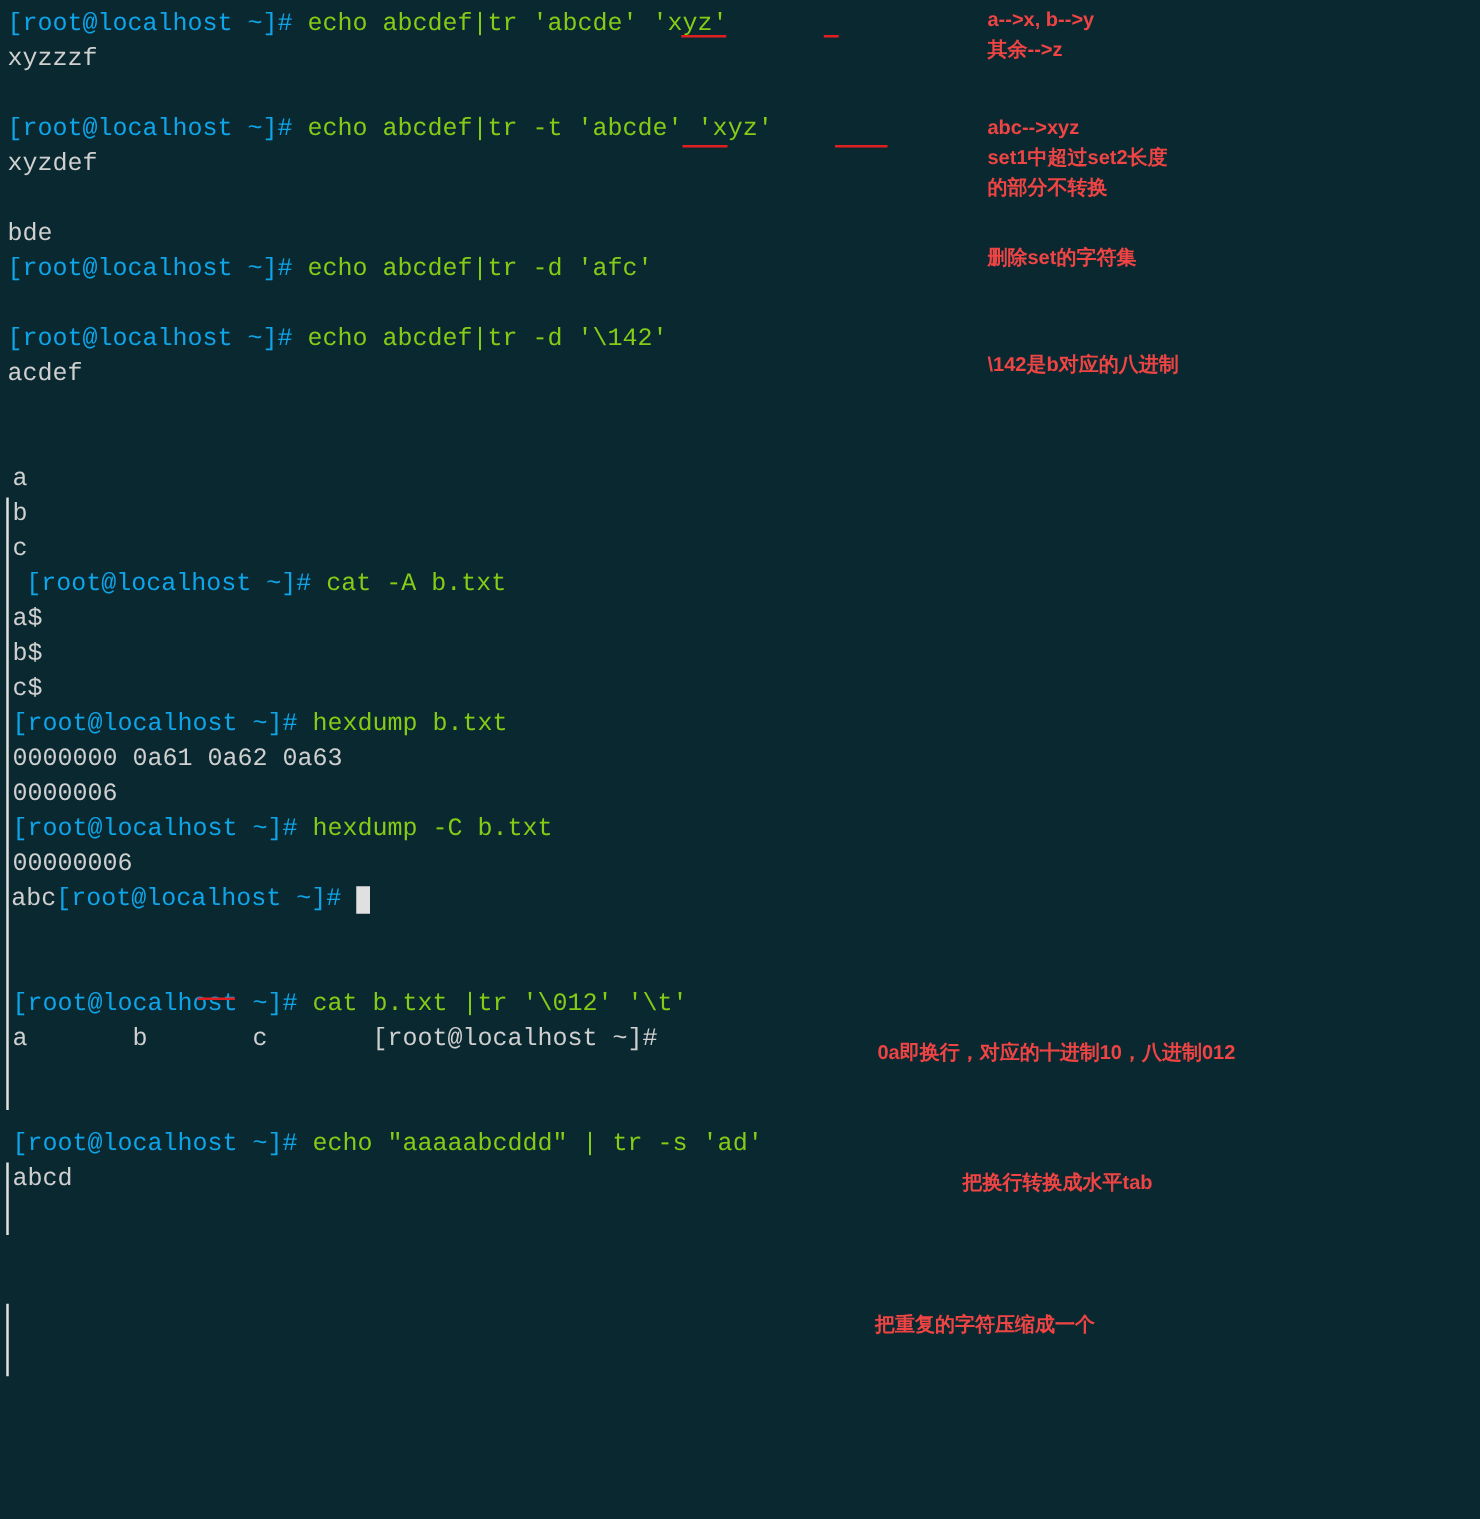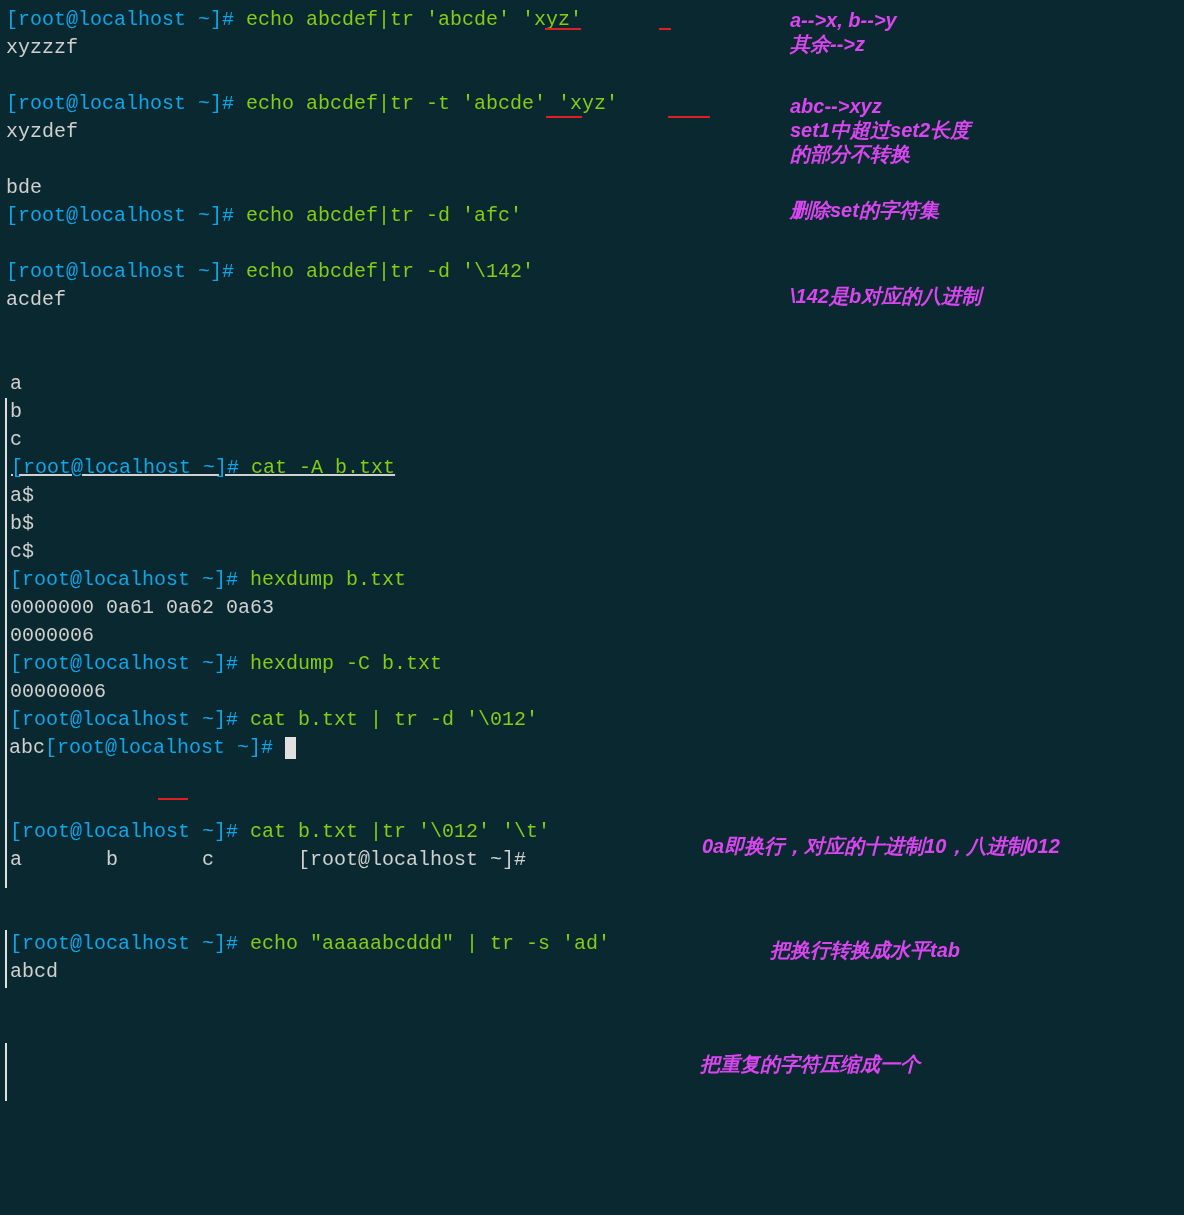--- a/index.html
+++ b/index.html
@@ -20,26 +20,25 @@
   }
   .line {
     white-space: pre;
     position: relative;
   }
   .prompt { color: #0ea5e9; }
   .cmd { color: #84cc16; margin-top: 12px; }
   .out { color: #d0d0d0; }
   .annotate {
     position: absolute;
-    color: #d946ef;
+    color: #ef4444;
     font-family: "Microsoft YaHei", "SimSun", sans-serif;
-    font-size: 20px;
+    font-size: 16px;
     font-weight: bold;
     white-space: nowrap;
-    font-style: italic;
   }
   .underline-red {
     position: absolute;
     height: 2px;
     background: #e02020;
   }
   .cursor-block {
     display: inline-block;
     width: 11px;
     height: 22px;
@@ -70,30 +69,29 @@
   <div class="line blank"></div>
   <div class="line"><span class="prompt">[root@localhost ~]# </span><span class="cmd">echo abcdef|tr -d '\142'</span></div>
   <div class="line out">acdef</div>
   <div class="line blank"></div>
   <div class="line blank"></div>
 
   <div class="section-bar" style="top:398px; height:490px;"></div>
   <div class="line out" style="padding-left:4px;">a</div>
   <div class="line out" style="padding-left:4px;">b</div>
   <div class="line out" style="padding-left:4px;">c</div>
-  <div class="line" style="padding-left:5px;text-decoration:underline;"><span class="prompt">[root@localhost ~]# </span><span class="cmd">cat -A b.txt</span></div>
+  <div class="line" style="padding-left:15px;"><span class="prompt">[root@localhost ~]# </span><span class="cmd">cat -A b.txt</span></div>
   <div class="line out" style="padding-left:4px;">a$</div>
   <div class="line out" style="padding-left:4px;">b$</div>
   <div class="line out" style="padding-left:4px;">c$</div>
   <div class="line" style="padding-left:4px;"><span class="prompt">[root@localhost ~]# </span><span class="cmd">hexdump b.txt</span></div>
   <div class="line out" style="padding-left:4px;">0000000 0a61 0a62 0a63</div>
   <div class="line out" style="padding-left:4px;">0000006</div>
   <div class="line" style="padding-left:4px;"><span class="prompt">[root@localhost ~]# </span><span class="cmd">hexdump -C b.txt</span></div>
   <div class="line out" style="padding-left:4px;">00000006</div>
-  <div class="line" style="padding-left:4px;"><span class="prompt">[root@localhost ~]# </span><span class="cmd">cat b.txt | tr -d '\012'</span></div>
   <div class="line" style="padding-left:3px;"><span>abc</span><span class="prompt">[root@localhost ~]# </span><span class="cursor-block"></span></div>
   <div class="line blank"></div>
   <div class="line blank"></div>
 
   <div class="section-bar" style="top:930px; height:58px;"></div>
   <div class="line" style="padding-left:4px;"><span class="prompt">[root@localhost ~]# </span><span class="cmd">cat b.txt |tr '\012' '\t'</span></div>
   <div class="line out" style="padding-left:4px;">a       b       c       [root@localhost ~]# </div>
   <div class="line blank"></div>
   <div class="line blank"></div>
 

